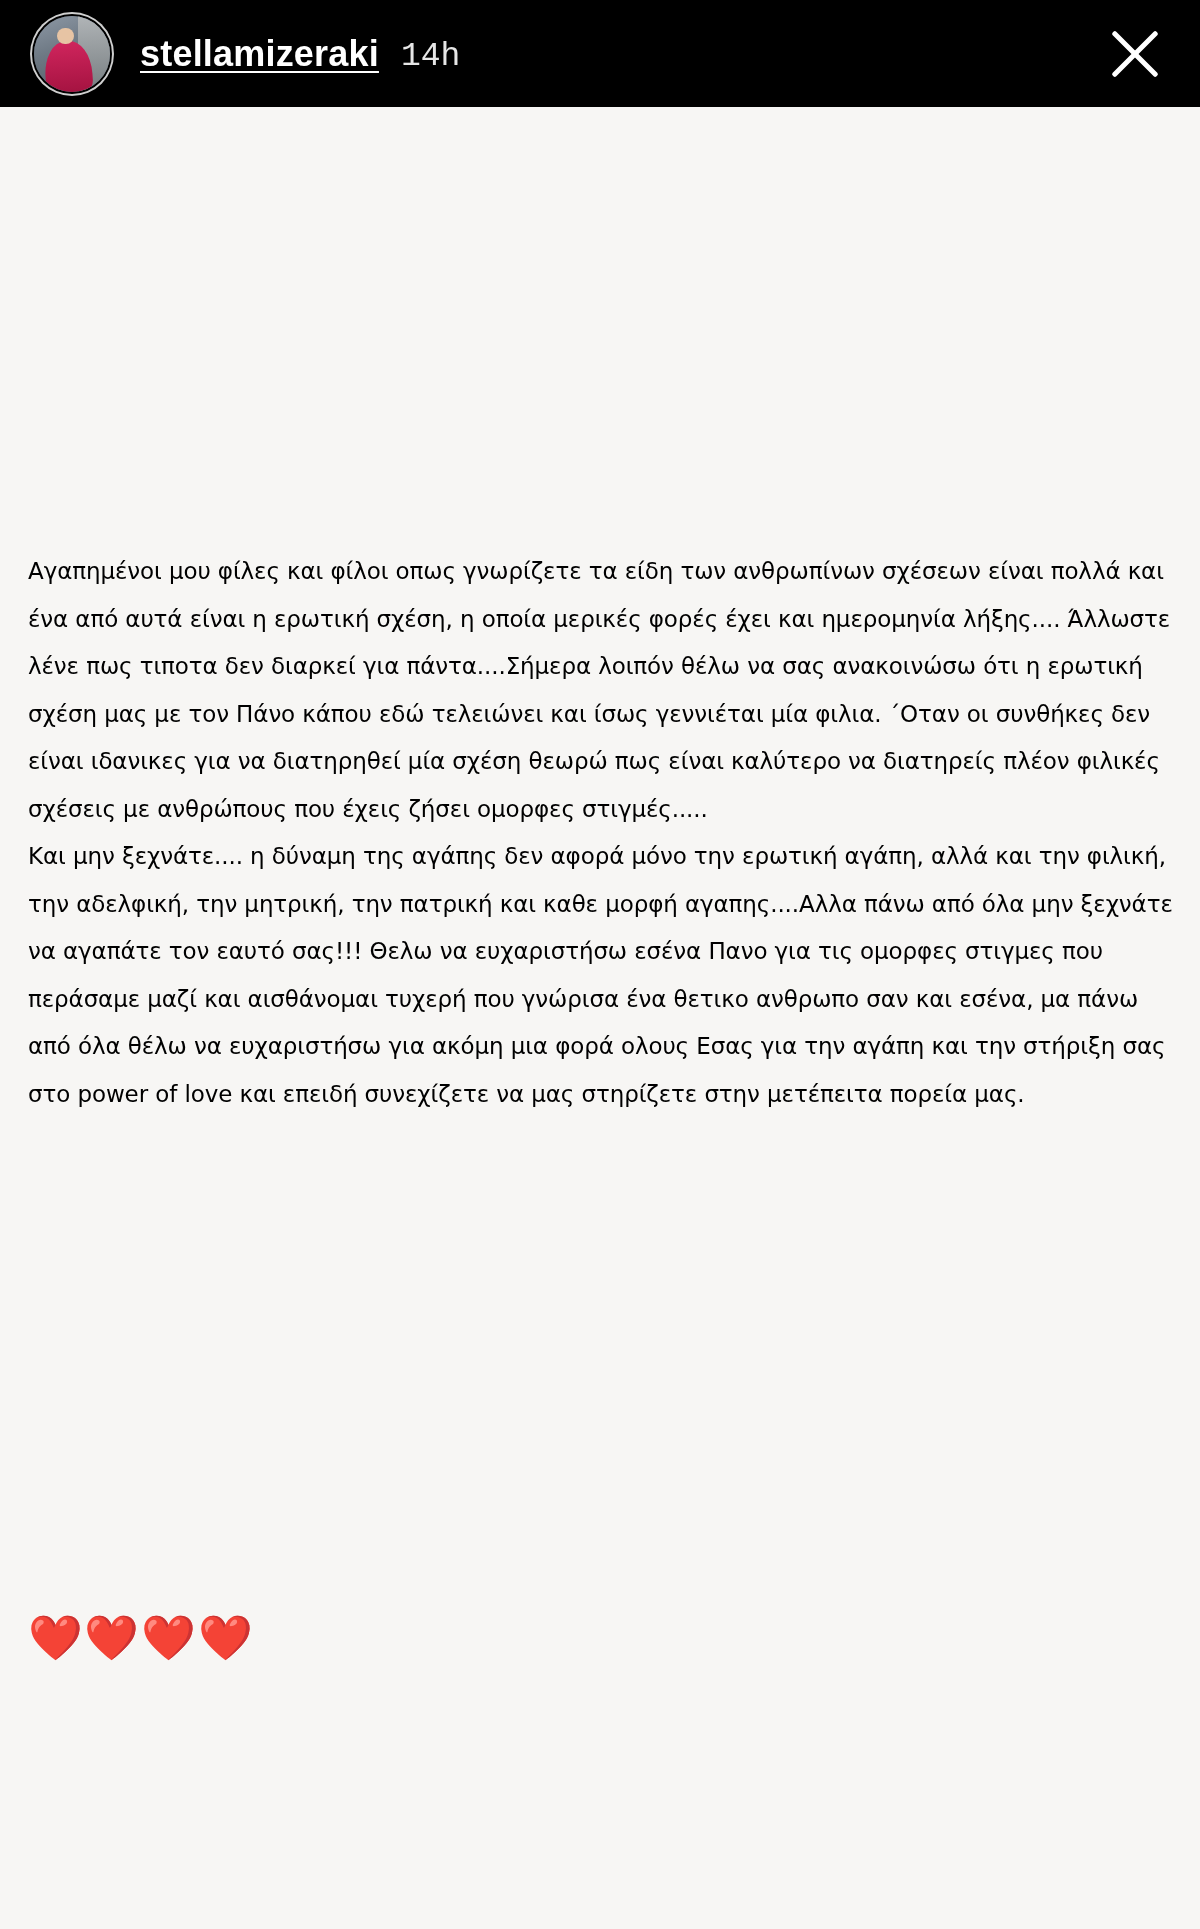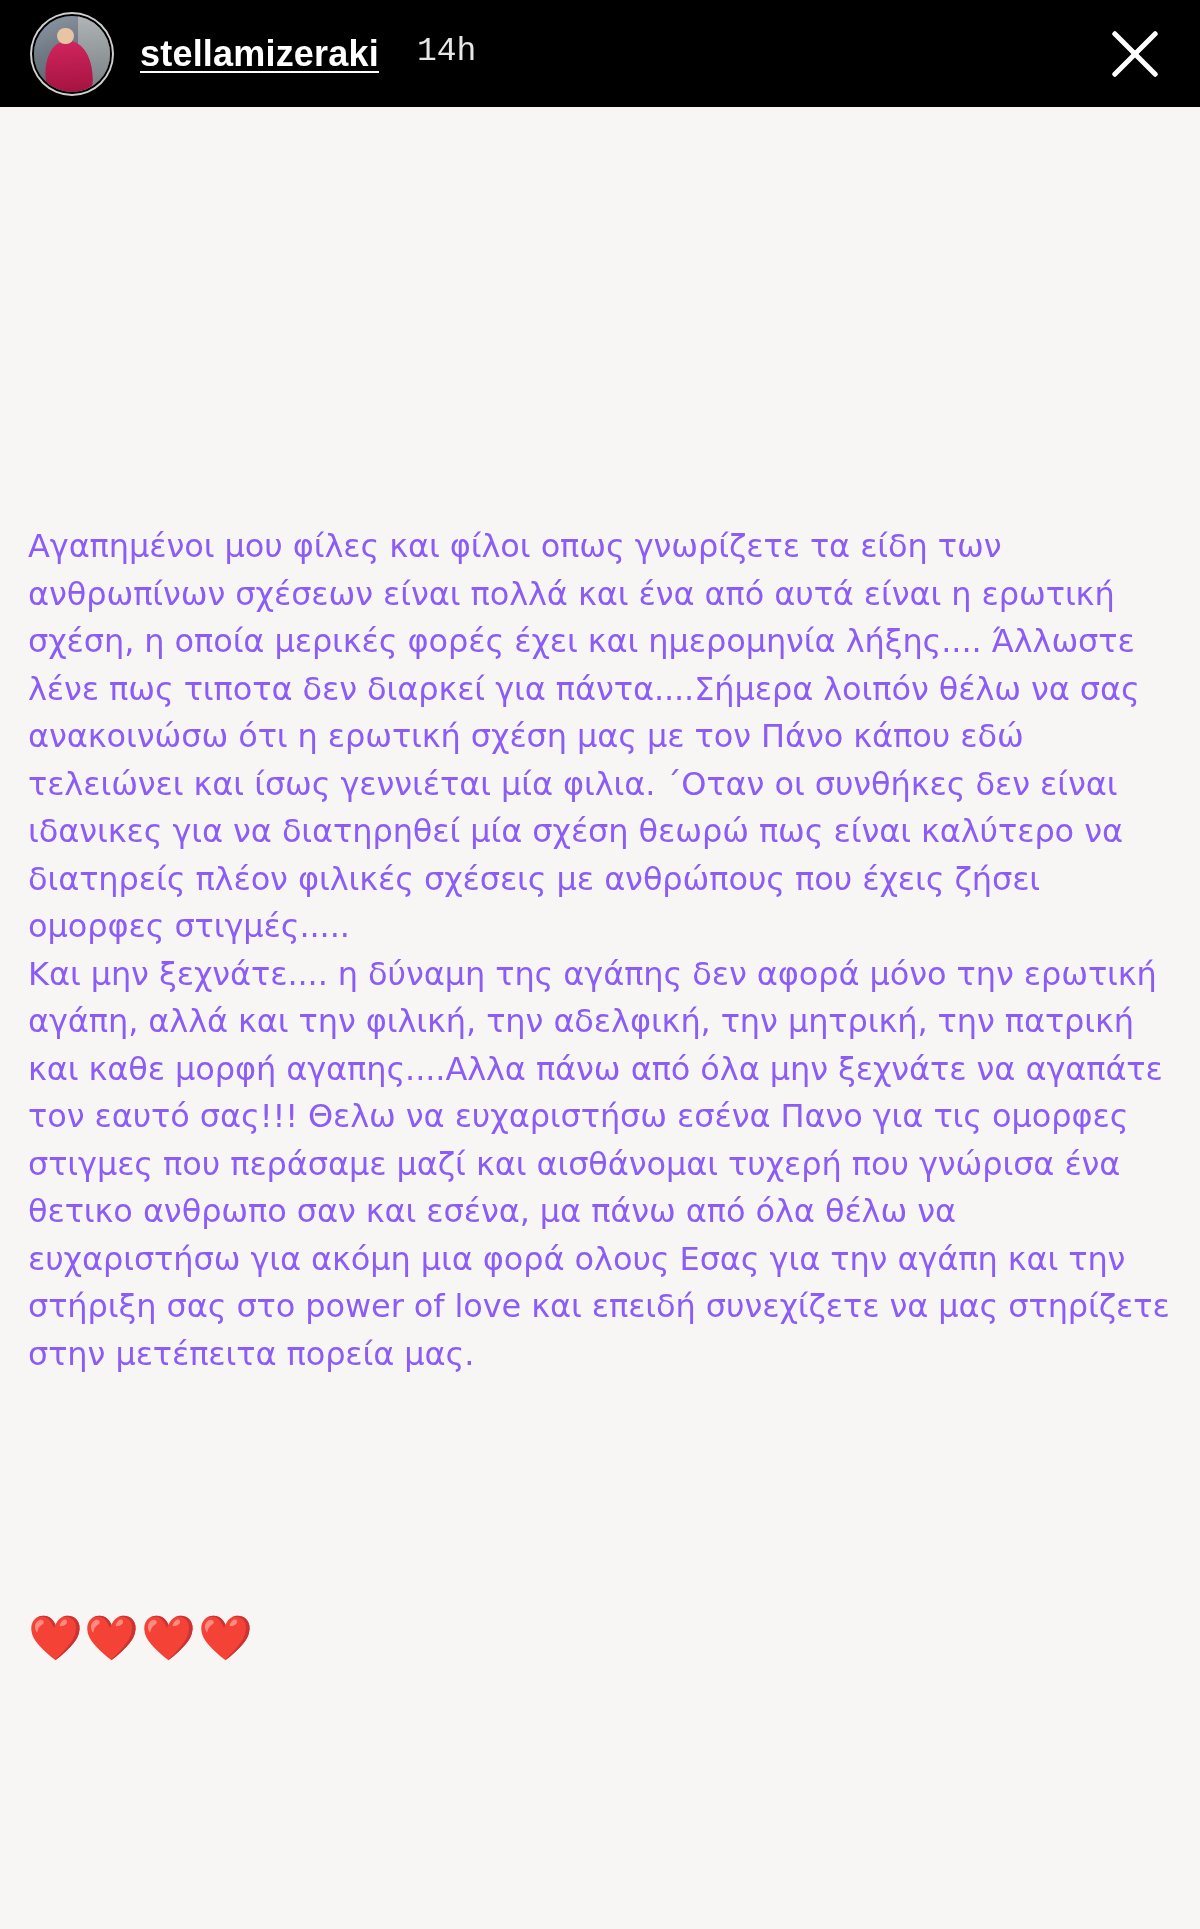--- a/index.html
+++ b/index.html
@@ -87,22 +87,22 @@
     top: 0;
     width: 42%;
     height: 100%;
     background: linear-gradient(180deg, #b9bcbd 0%, #7d8385 100%);
     opacity: .85;
   }
 
   .username-wrap {
     margin-left: 26px;
     display: flex;
-    align-items: flex-start;
-    gap: 38px;
+    align-items: flex-end;
+    gap: 22px;
     flex: 1 1 auto;
     min-width: 0;
   }
   .username {
     color: #ffffff;
     font-size: 36px;
     font-weight: 700;
     letter-spacing: .2px;
     text-decoration: underline;
     text-underline-offset: 5px;
@@ -145,25 +145,25 @@
     top: 107px;
     left: 0;
     width: 1200px;
     height: 1822px;
     background: #f7f6f4;
   }
 
   .story-text {
     position: absolute;
     left: 28px;
-    top: 416px;
+    top: 441px;
     width: 1148px;
-    color: #8b5cf6;
+    color: #000000;
     font-family: "DejaVu Sans", sans-serif;
-    font-size: 32px;
+    font-size: 23px;
     line-height: 47.5px;
     letter-spacing: -0.1px;
     white-space: pre-wrap;
     word-break: normal;
   }
 
   .story-hearts {
     position: absolute;
     left: 28px;
     top: 1505px;

